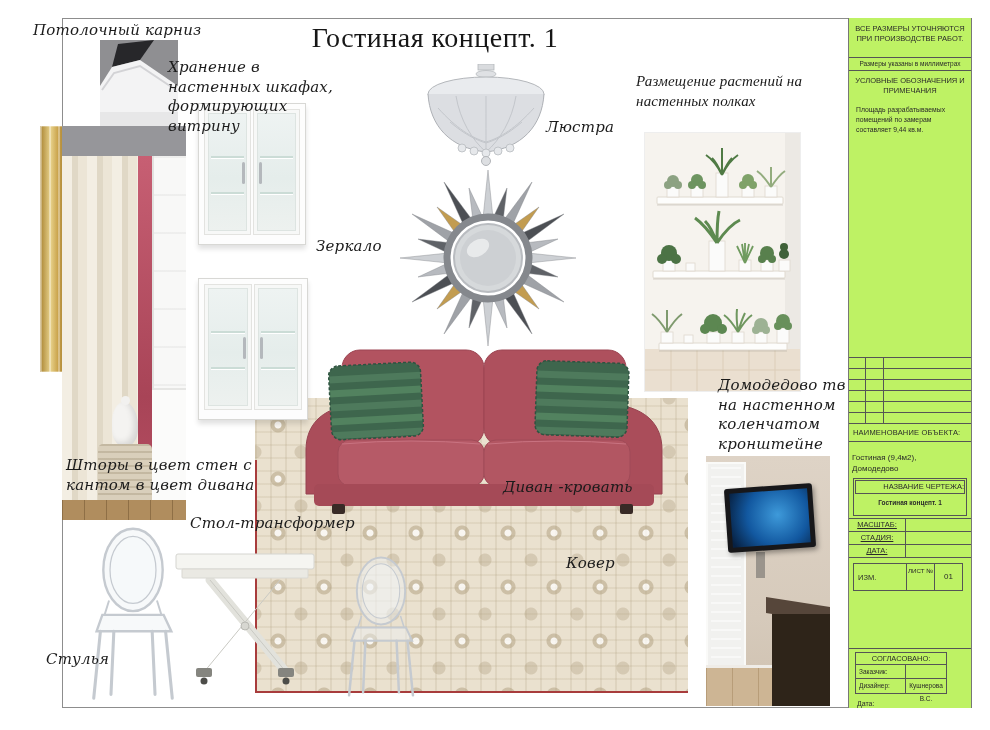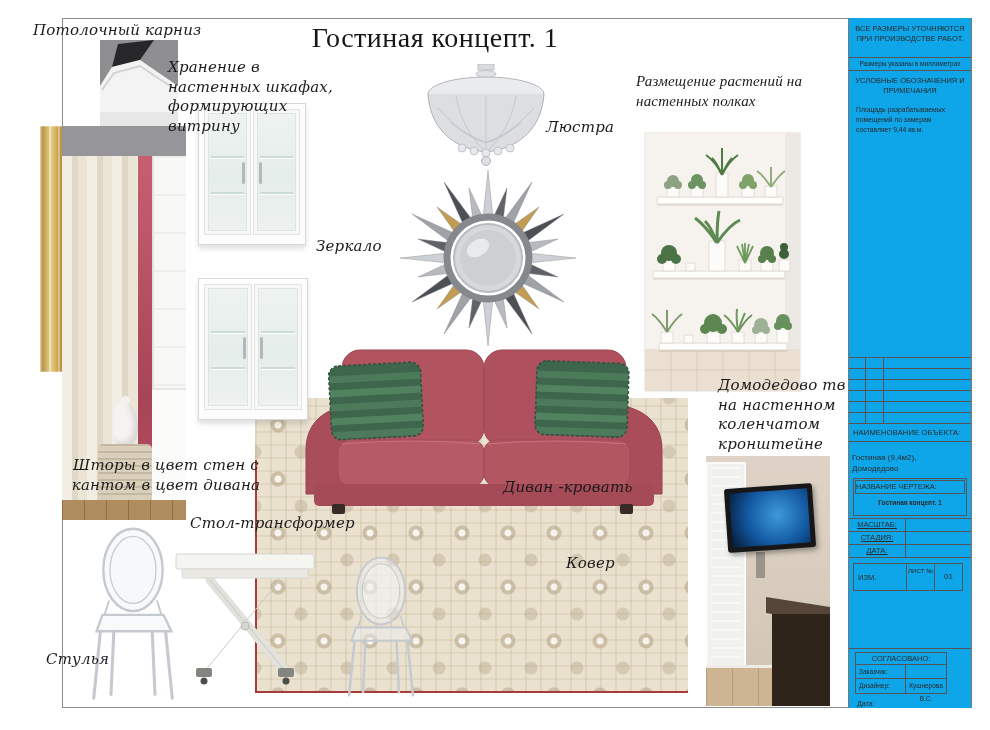--- a/index.html
+++ b/index.html
@@ -80,39 +80,39 @@
   
   .chandelier{left:416px;top:64px;z-index:2;}
   .mirror{left:398px;top:168px;z-index:2;}
   .sofa{left:298px;top:338px;z-index:3;}
   .table{left:170px;top:538px;z-index:4;}
   .chair1{left:84px;top:522px;z-index:5;}
   .chair2{left:336px;top:552px;z-index:5;}
   
   .tb{position:absolute;left:848px;top:18px;width:124px;height:690px;box-sizing:border-box;
     border-left:1px solid #777;border-right:1px solid #777;font-family:"Liberation Sans",sans-serif;
-    color:#2a2a2a;z-index:8;background:#0ea5e9;}
+    color:#2a2a2a;z-index:8;background:#bef264;}
   .tb *{box-sizing:border-box;}
   .tb .bA{position:absolute;top:0;left:0;right:0;height:40px;border-bottom:1px solid #555;
     font-size:7.5px;text-align:center;padding-top:6px;line-height:1.35;}
   .tb .bB{position:absolute;top:40px;left:0;right:0;height:13px;border-bottom:1px solid #555;
     font-size:6.5px;text-align:center;line-height:12px;}
   .tb .bC{position:absolute;top:53px;left:0;right:0;height:287px;border-bottom:1px solid #555;}
   .tb .bC .hdr{font-size:7.5px;text-align:center;padding-top:5px;line-height:1.35;}
   .tb .bC .par{font-size:6.8px;text-align:left;padding:9px 7px 0 7px;line-height:1.45;}
   .tb .tD{position:absolute;top:340px;left:0;right:0;}
   .td-row{display:flex;height:11px;border-bottom:1px solid #555;}
   .td-c1{width:17px;border-right:1px solid #555;}
   .td-c2{width:18px;border-right:1px solid #555;}
   .td-c3{flex:1;}
   .tb .rE{position:absolute;top:406px;left:0;right:0;height:18px;border-bottom:1px solid #555;
     font-size:7.5px;line-height:18px;padding-left:4px;letter-spacing:.2px;}
   .tb .objv{position:absolute;top:434px;left:3px;width:108px;font-size:8px;line-height:1.4;}
   .tb .dbox{position:absolute;top:460px;left:4px;width:114px;height:38px;border:1px solid #555;}
-  .tb .dbox .dh{height:14px;border:1px solid #555;margin:1px;text-align:left;font-size:7.5px;line-height:12px;}
+  .tb .dbox .dh{height:14px;border:1px solid #555;margin:1px;text-align:right;font-size:7.5px;line-height:12px;}
   .tb .dbox .dv{text-align:center;font-size:6.5px;font-weight:bold;margin-top:5px;}
   .tb .sT{position:absolute;top:500px;left:0;right:0;border-top:1px solid #555;text-decoration:underline;}
   .s-row{display:flex;height:13px;border-bottom:1px solid #555;}
   .s-lab{width:57px;border-right:1px solid #555;font-size:7.5px;line-height:12px;text-align:center;}
   .s-val{flex:1;}
   .tb .rbox{position:absolute;top:545px;left:4px;width:110px;height:28px;border:1px solid #555;display:flex;}
   .rev-l{width:53px;border-right:1px solid #555;font-size:7.5px;padding:9px 0 0 4px;}
   .rev-m{width:28px;border-right:1px solid #555;font-size:6.2px;text-align:center;line-height:1.2;padding-top:3px;}
   .rev-r{flex:1;text-align:center;font-size:8px;line-height:26px;}
   .tb .div2{position:absolute;top:630px;left:0;right:0;border-top:1px solid #555;}
@@ -410,21 +410,21 @@
       <path d="M16,114 L9,184 M84,114 L91,184 M30,114 L27,180 M70,114 L73,180" fill="none" stroke-width="3.2" stroke-linecap="round"></path>
     </g>
   </svg>
 
   <div class="hand" style="left:33px;top:21px;">Потолочный карниз</div>
   <div class="hand" style="left:168px;top:58px;width:188px;">Хранение в настенных шкафах, формирующих витрину</div>
   <div class="hand" style="left:546px;top:118px;">Люстра</div>
   <div class="hand" style="left:316px;top:237px;">Зеркало</div>
   <div class="hand" style="left:636px;top:72px;width:190px;font-family:Liberation Serif, serif;">Размещение растений на настенных полках</div>
   <div class="hand" style="left:718px;top:376px;width:132px;">Домодедово тв на настенном коленчатом кронштейне</div>
-  <div class="hand" style="left:66px;top:456px;width:200px;text-align:center;">Шторы в цвет стен с кантом в цвет дивана</div>
+  <div class="hand" style="left:66px;top:456px;width:200px;">Шторы в цвет стен с кантом в цвет дивана</div>
   <div class="hand" style="left:190px;top:514px;">Стол-трансформер</div>
   <div class="hand" style="left:503px;top:478px;">Диван -кровать</div>
   <div class="hand" style="left:566px;top:554px;">Ковер</div>
   <div class="hand" style="left:46px;top:650px;">Стулья</div>
 
   <div class="tb">
     <div class="bA">ВСЕ РАЗМЕРЫ УТОЧНЯЮТСЯ ПРИ ПРОИЗВОДСТВЕ РАБОТ.</div>
     <div class="bB">Размеры указаны в миллиметрах</div>
     <div class="bC">
       <div class="hdr">УСЛОВНЫЕ ОБОЗНАЧЕНИЯ И ПРИМЕЧАНИЯ</div>

